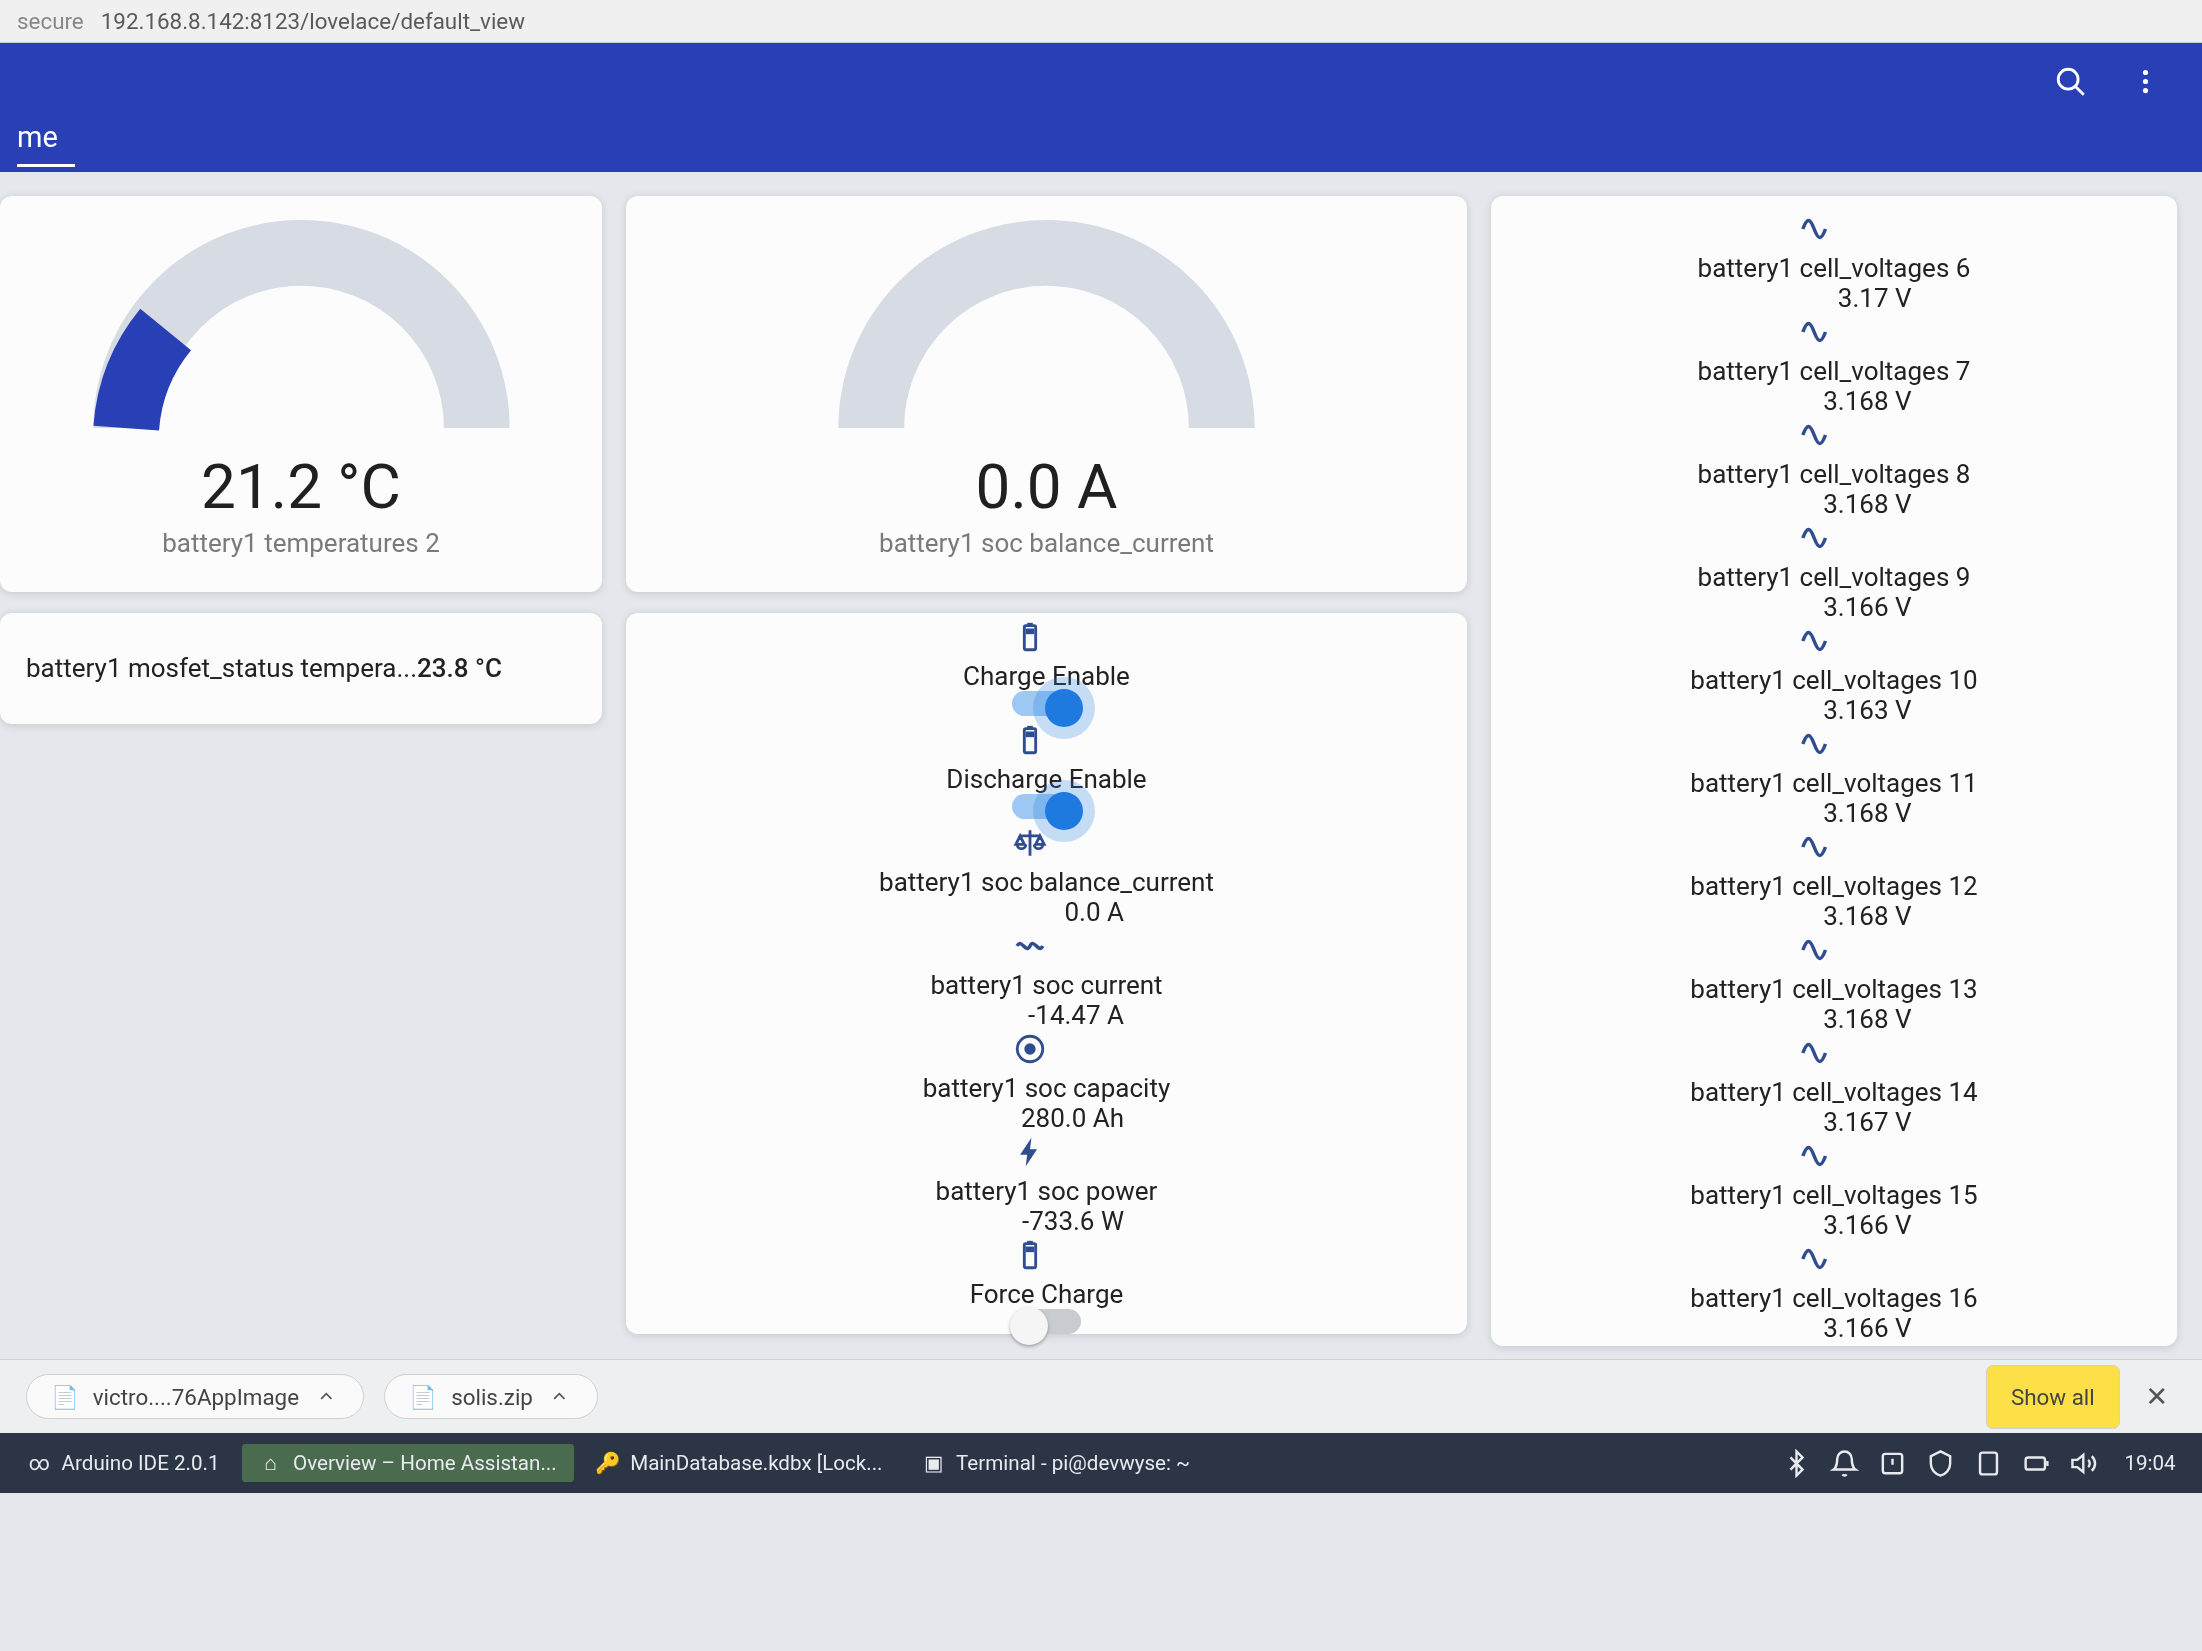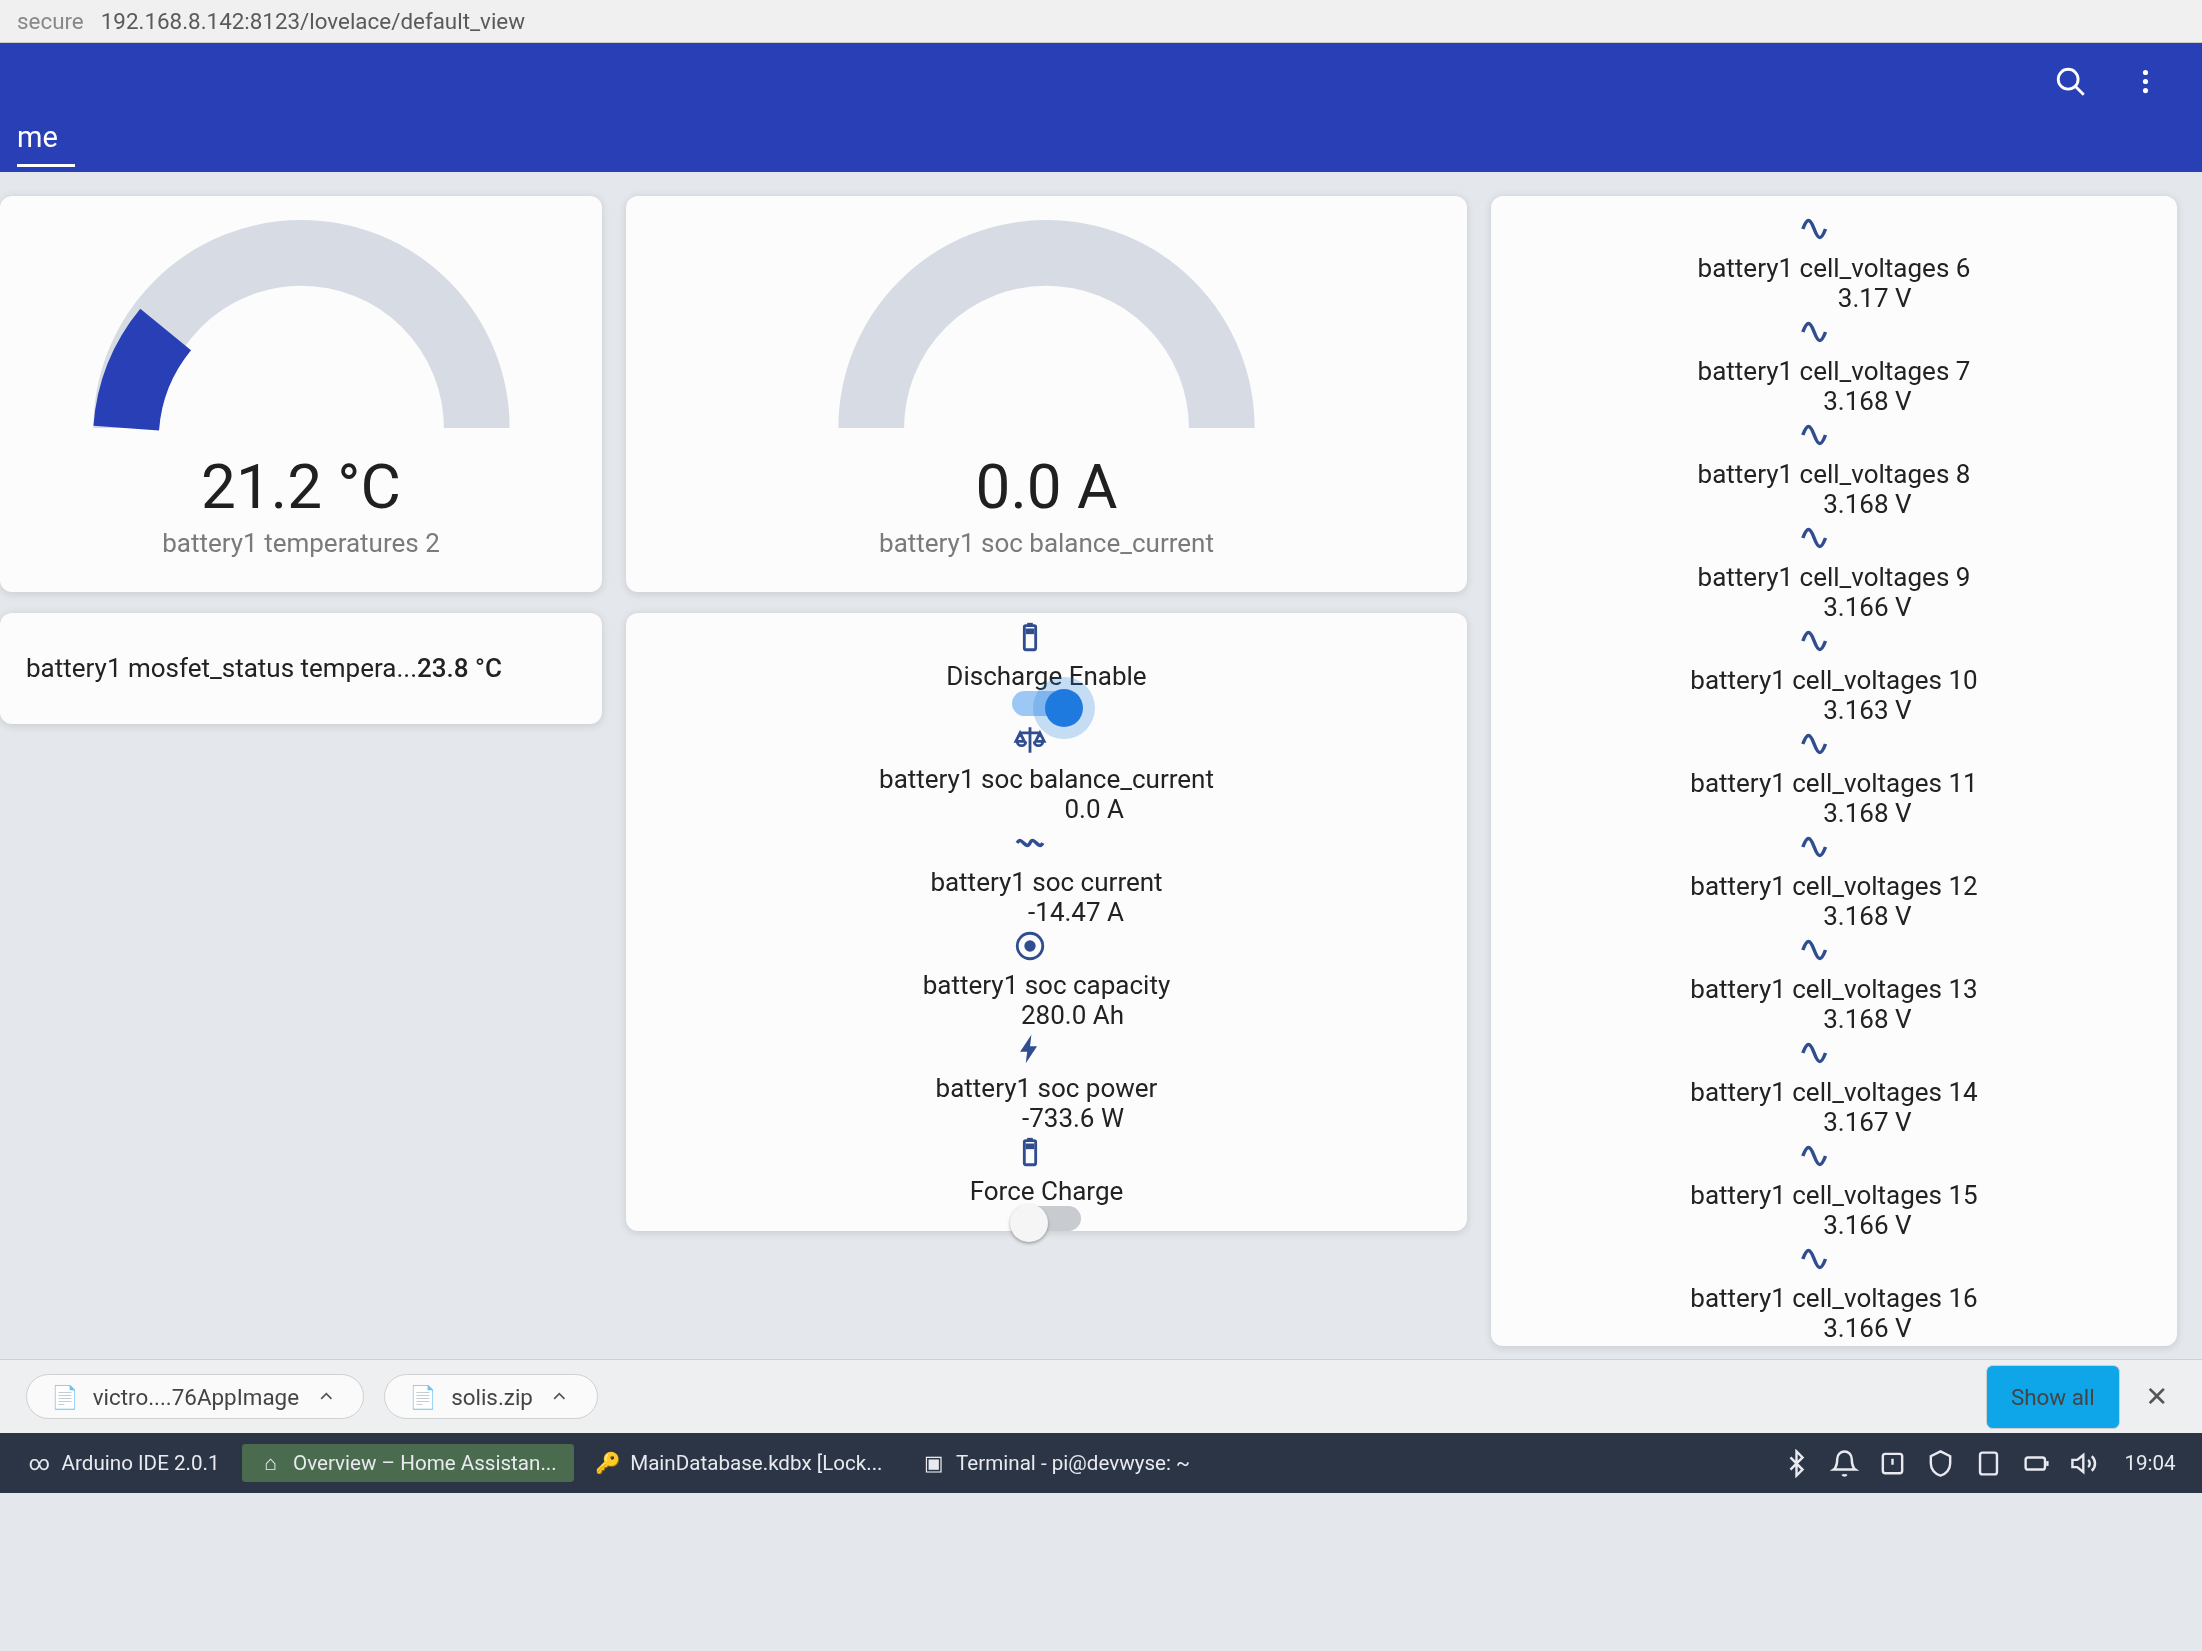--- a/index.html
+++ b/index.html
@@ -30,21 +30,21 @@
   .entity-value { font-size: 26px; color: #222; text-align: right; min-width: 155px; }
   .toggle { width: 69px; height: 34px; border-radius: 17px; position: relative; cursor:pointer;}
   .toggle.on { background: #9ec8f4; }
   .toggle.on::after { content:""; position:absolute; right:-1.7px; top:-1.7px; width:38px; height:38px; border-radius:50%; background:#1f7ae0; box-shadow: 0 0 0 12px rgba(31,122,224,.25);}
   .toggle.off { background: #c8cbd0; }
   .toggle.off::after { content:""; position:absolute; left:-1.7px; top:-1.7px; width:38px; height:38px; border-radius:50%; background:#f5f5f5; box-shadow:0 1.7px 3.4px rgba(0,0,0,.3);}
   .voltage-card { padding: 8.6px 0; }
   .download-bar { height: 74px; background: #eeeff1; border-top: 0.9px solid #d0d0d0; display: flex; align-items: center; padding: 0 26px; font-size: 22.4px; color: #444; }
   .dl-item { display:flex; align-items:center; gap:13.8px; padding: 8.6px 24px; border:0.9px solid #d0d0d0; border-radius: 34px; margin-right: 20.6px; background:#fafafa;}
   .dl-chevron { width:26px; height:26px; display:flex; align-items:center; justify-content:center; color:#555; cursor:pointer;}
-  .show-all { margin-left:auto; padding:18px 24px; border:0.9px solid #d0d0d0; border-radius:6.9px; background:#0ea5e9; cursor:pointer;}
+  .show-all { margin-left:auto; padding:18px 24px; border:0.9px solid #d0d0d0; border-radius:6.9px; background:#fde047; cursor:pointer;}
   .close-dl { margin-left:17px; font-size:27.5px; color:#555; cursor:pointer; padding:0 8.6px;}
   .taskbar { height: 60px; background: #2b3545; display: flex; align-items: center; padding: 0 10.3px; color: #e8eaef; font-size: 20.6px; }
   .task-item { padding: 6.9px 17px; margin-right: 5.2px; border-radius: 3.4px; display:flex; align-items:center; gap:10.3px; cursor:pointer;}
   .task-item.active { background: #4a6b4e; }
   .tk-icon { width:24px; height:24px; display:inline-flex; align-items:center; justify-content:center;}
   .tray { margin-left:auto; display:flex; align-items:center; gap:19px; padding-right:17px;}
   .tray svg { width:29px; height:29px; }
   .clock { font-size:20.6px; margin-left:6.9px;}
   svg { display:block; }
 </style>
@@ -103,20 +103,31 @@
     </div>
     <div class="card entity-list" id="entity-card">
         <div class="entity-row">
           <span class="entity-icon">
             <svg viewBox="0 0 24 24" width="34" height="34" fill="#304d8f">
               <rect x="8" y="4" width="8" height="17" rx="1" fill="none" stroke="#304d8f" stroke-width="2"></rect>
               <rect x="10" y="2" width="4" height="2"></rect>
               <rect x="9" y="6" width="6" height="4"></rect>
             </svg>
           </span>
+          <span class="entity-label">Charge Enable</span>
+          <span class="toggle on"></span>
+        </div>
+        <div class="entity-row">
+          <span class="entity-icon">
+            <svg viewBox="0 0 24 24" width="34" height="34" fill="#304d8f">
+              <rect x="8" y="4" width="8" height="17" rx="1" fill="none" stroke="#304d8f" stroke-width="2"></rect>
+              <rect x="10" y="2" width="4" height="2"></rect>
+              <rect x="9" y="6" width="6" height="4"></rect>
+            </svg>
+          </span>
           <span class="entity-label">Discharge Enable</span>
           <span class="toggle on"></span>
         </div>
         <div class="entity-row">
           <span class="entity-icon">
             <svg viewBox="0 0 24 24" width="34" height="34" fill="none" stroke="#304d8f" stroke-width="2">
               <path d="M12 3v18M5 7l-3 6h6l-3-6zM19 7l-3 6h6l-3-6zM3 13a3 3 0 006 0M15 13a3 3 0 006 0M5 7h14"></path>
             </svg>
           </span>
           <span class="entity-label">battery1 soc balance_current</span>

